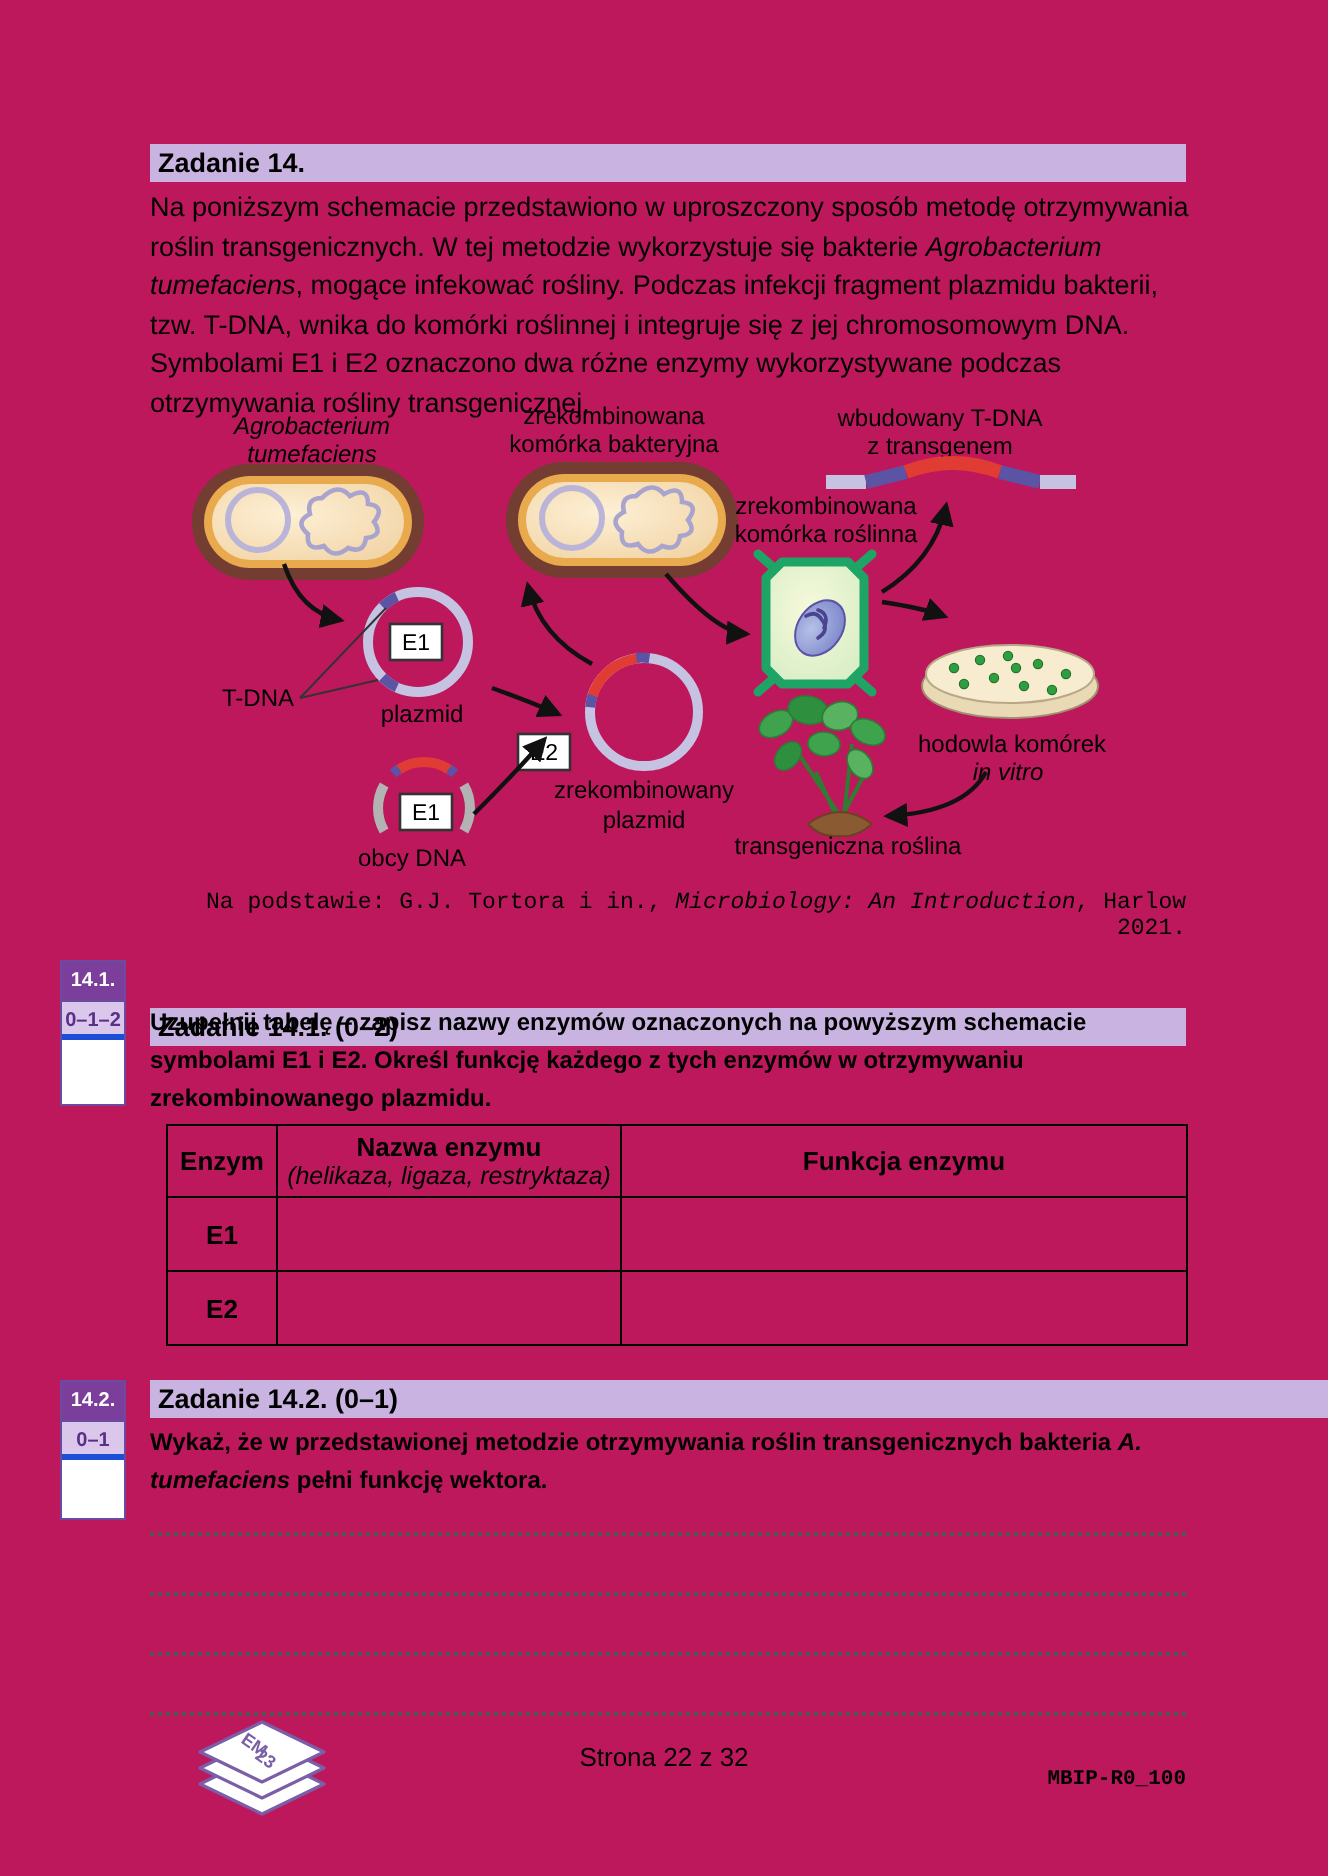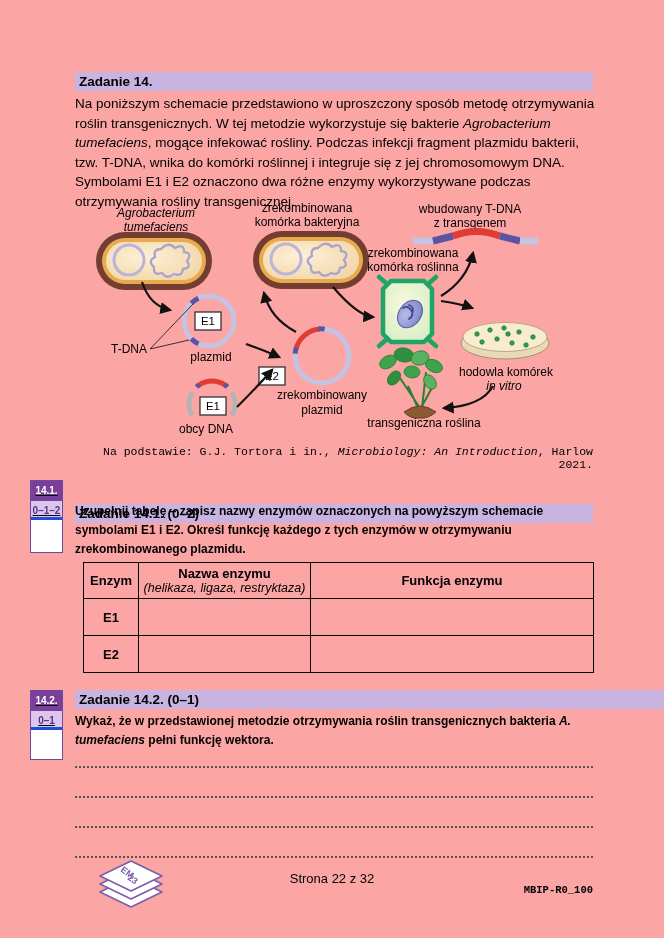--- a/index.html
+++ b/index.html
@@ -1,29 +1,29 @@
 <!DOCTYPE html>
 <html><head>
 <meta charset="utf-8">
 <style>
   * { box-sizing: border-box; margin: 0; padding: 0; }
   body { background: #888; font-family: "Liberation Sans", sans-serif; }
   .page {
-    position: relative; width: 664px; height: 938px; background: #fca5a5;
+    position: relative; width: 664px; height: 938px; background: #be185d;
     margin: 0 auto; overflow: hidden; color: #000;
   }
   .abs { position: absolute; }
   .band {
     background: #c9b3e1; font-weight: bold; font-size: 13.5px;
     line-height: 19px; padding-left: 4px; height: 19px;
   }
   .bodytext { font-size: 13.5px; line-height: 19.6px; }
   .boldtext { font-size: 12px; line-height: 19px; font-weight: bold; }
   .italic { font-style: italic; }
-  .sidebox { width: 33px; border: 1.5px solid #6b4aa0; background: #fff; text-decoration: underline; }
+  .sidebox { width: 33px; border: 1.5px solid #6b4aa0; background: #fff; }
   .sidebox .top {
     background: #7b3f9b; color: #fff; font-size: 10px; font-weight: bold;
     text-align: center; line-height: 19px; height: 19px;
   }
   .sidebox .mid {
     background: #dcc7ec; color: #5a3086; font-size: 10px; font-weight: bold;
     text-align: center; line-height: 20px; height: 20px;
     border-top: 1px solid #6b4aa0; border-bottom: 3px solid #1d4ed8;
   }
   .sidebox .empty { background: #fff; }

